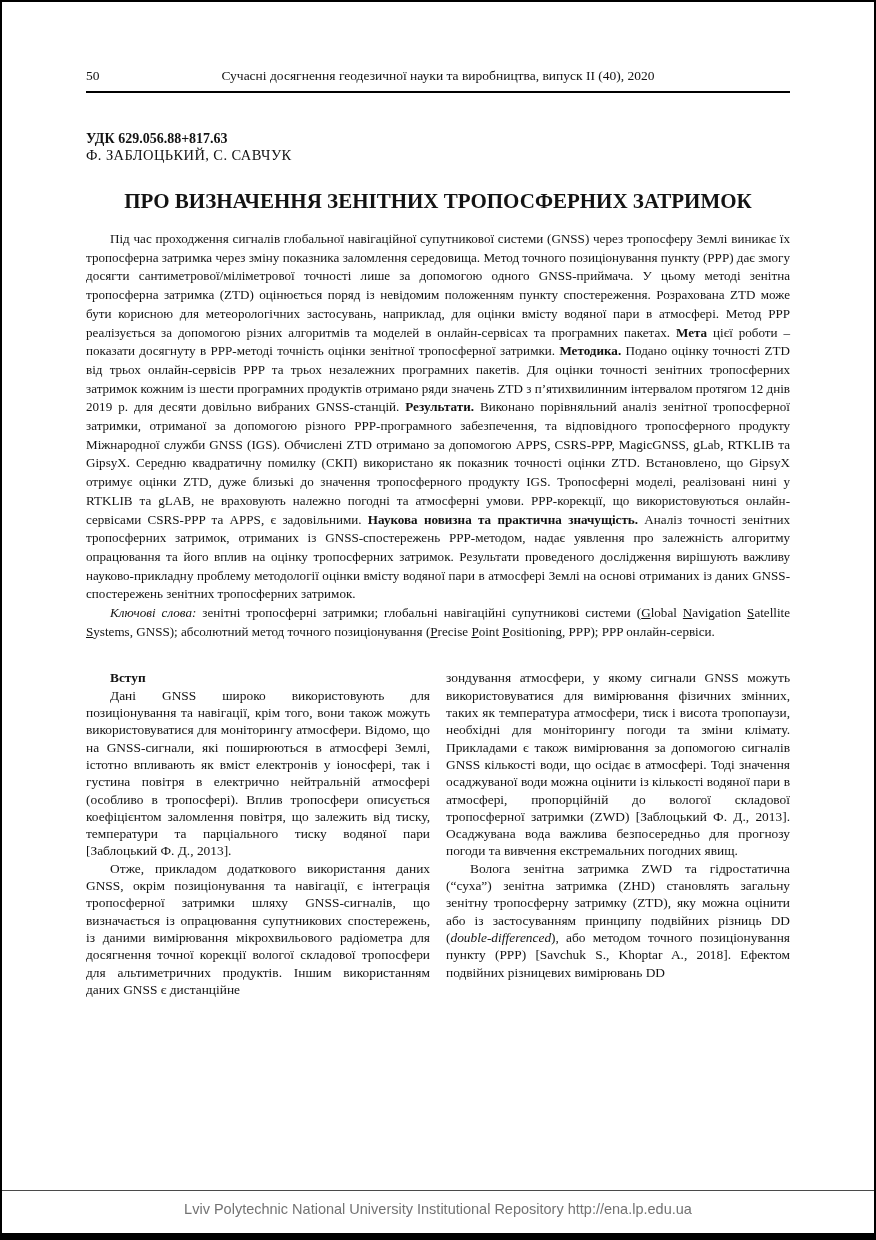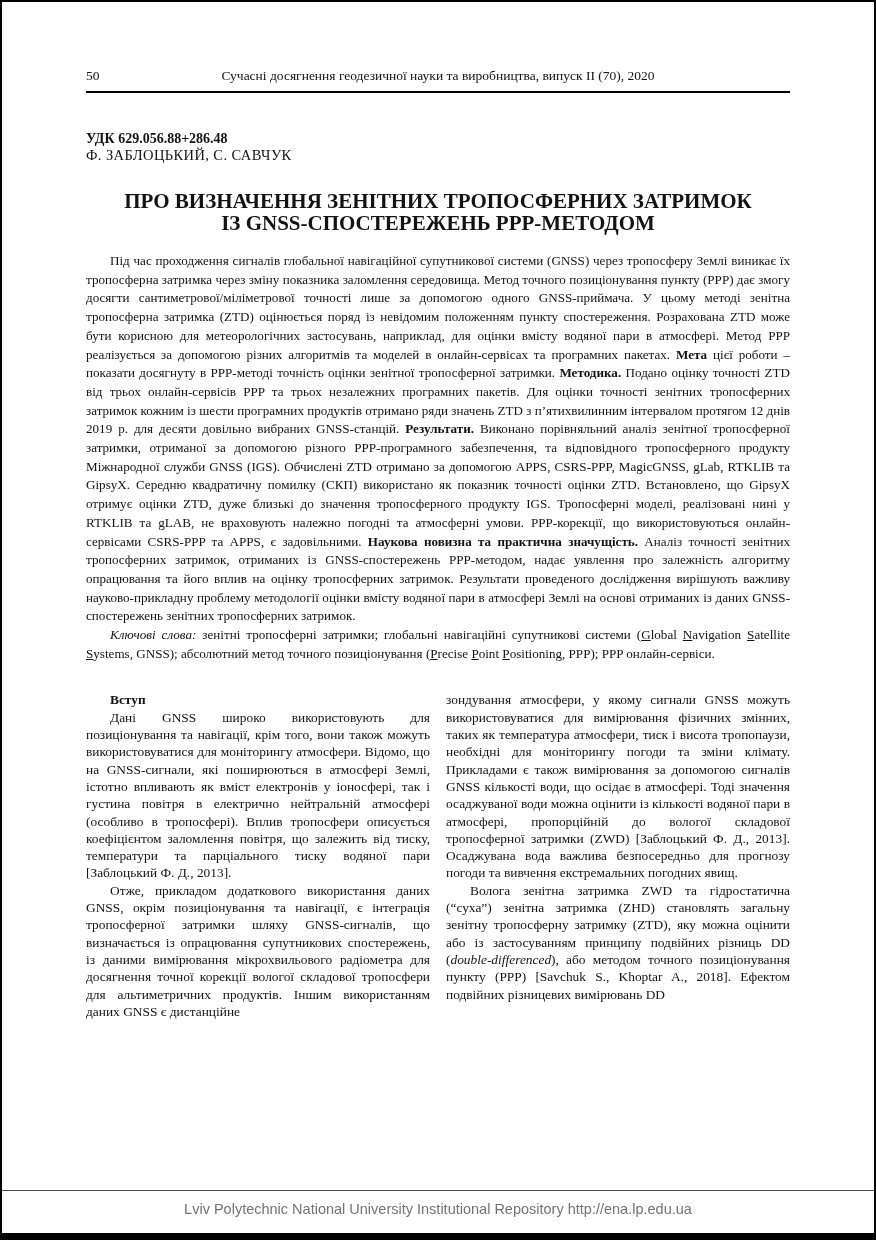--- a/index.html
+++ b/index.html
@@ -38,30 +38,30 @@
                color:#737373; font-family:"Liberation Sans", sans-serif; font-size:14.5px;}
 </style>
 </head>
 <body>
 
 <div class="page">
   <div class="content">
 
     <div class="page-header">
       <span class="page-number">50</span>
-      <span class="journal-title">Сучасні досягнення геодезичної науки та виробництва, випуск ІІ (70), 2020</span>
+      <span class="journal-title">Сучасні досягнення геодезичної науки та виробництва, випуск ІІ (40), 2020</span>
     </div>
     <hr class="header-rule">
 
-    <div class="udc">УДК 629.056.88+286.48</div>
+    <div class="udc">УДК 629.056.88+817.63</div>
 
     <div class="authors">Ф. ЗАБЛОЦЬКИЙ, С. САВЧУК</div>
 
 
-    <h1 class="title"><span>ПРО ВИЗНАЧЕННЯ ЗЕНІТНИХ ТРОПОСФЕРНИХ ЗАТРИМОК</span><br><span>ІЗ GNSS-СПОСТЕРЕЖЕНЬ PPP-МЕТОДОМ</span></h1>
+    <h1 class="title"><span>ПРО ВИЗНАЧЕННЯ ЗЕНІТНИХ ТРОПОСФЕРНИХ ЗАТРИМОК</span><br></h1>
 
     <p class="abstract"><span>Під час проходження сигналів глобальної навігаційної супутникової системи (GNSS) через тропосферу Землі виникає їх тропосферна затримка через зміну показника заломлення середовища. Метод точного позиціонування пункту (PPP) дає змогу досягти сантиметрової/міліметрової точності лише за допомогою одного GNSS-приймача. У цьому методі зенітна тропосферна затримка (ZTD) оцінюється поряд із невідомим положенням пункту спостереження. Розрахована ZTD може бути корисною для метеорологічних застосувань, наприклад, для оцінки вмісту водяної пари в атмосфері. Метод PPP реалізується за допомогою різних алгоритмів та моделей в онлайн-сервісах та програмних пакетах. </span><span class="seg-b">Мета </span><span>цієї роботи – показати досягнуту в PPP-методі точність оцінки зенітної тропосферної затримки. </span><span class="seg-b">Методика. </span><span>Подано оцінку точності ZTD від трьох онлайн-сервісів PPP та трьох незалежних програмних пакетів. Для оцінки точності зенітних тропосферних затримок  кожним із шести програмних продуктів отримано ряди значень ZTD з п’ятихвилинним інтервалом протягом 12 днів 2019 р. для десяти довільно вибраних GNSS-станцій. </span><span class="seg-b">Результати. </span><span>Виконано порівняльний аналіз зенітної тропосферної затримки, отриманої за допомогою різного PPP-програмного забезпечення, та відповідного тропосферного продукту Міжнародної служби GNSS (IGS). Обчислені ZTD отримано за допомогою APPS, CSRS-PPP, MagicGNSS, gLab, RTKLIB та GipsyX. Середню квадратичну помилку (СКП) використано як показник точності оцінки ZTD. Встановлено, що GipsyX отримує оцінки ZTD, дуже близькі до значення тропосферного продукту IGS. Тропосферні моделі, реалізовані нині у RTKLIB та gLAB, не враховують належно погодні та атмосферні умови. PPP-корекції, що використовуються онлайн-сервісами CSRS-PPP та APPS, є задовільними. </span><span class="seg-b">Наукова новизна та практична значущість. </span><span>Аналіз точності зенітних тропосферних затримок, отриманих із GNSS-спостережень PPP-методом, надає уявлення про залежність алгоритму опрацювання та його вплив на оцінку тропосферних затримок. Результати проведеного дослідження вирішують важливу науково-прикладну  проблему методології  оцінки вмісту водяної пари в атмосфері Землі на основі отриманих із даних GNSS-спостережень зенітних тропосферних затримок.</span></p>
 
     <p class="keywords"><span class="seg-i">Ключові слова: </span><span>зенітні тропосферні затримки; глобальні навігаційні супутникові системи (</span><span class="seg-u">G</span><span>lobal </span><span class="seg-u">N</span><span>avigation </span><span class="seg-u">S</span><span>atellite </span><span class="seg-u">S</span><span>ystems, GNSS); абсолютний метод точного позиціонування (</span><span class="seg-u">P</span><span>recise </span><span class="seg-u">P</span><span>oint </span><span class="seg-u">P</span><span>ositioning, PPP); PPP онлайн-сервіси.</span></p>
 
     <div class="columns">
       <div class="col">
         <h2 class="section-heading">Вступ</h2>
         <p>Дані GNSS широко використовують для позиціонування та навігації, крім того, вони також можуть використовуватися для моніторингу атмосфери. Відомо, що на GNSS-сигнали, які поширюються в атмосфері Землі, істотно впливають як вміст електронів у іоносфері, так і густина повітря в електрично нейтральній атмосфері (особливо в тропосфері). Вплив тропосфери описується коефіцієнтом заломлення повітря, що залежить від тиску, температури та парціального тиску водяної пари [Заблоцький Ф. Д., 2013].</p>
         <p>Отже, прикладом додаткового використання даних GNSS, окрім позиціонування та навігації, є інтеграція тропосферної затримки шляху GNSS-сигналів, що визначається із опрацювання супутникових спостережень, із даними вимірювання мікрохвильового радіометра для досягнення точної корекції вологої складової тропосфери для альтиметричних продуктів. Іншим використанням даних GNSS є дистанційне</p>

